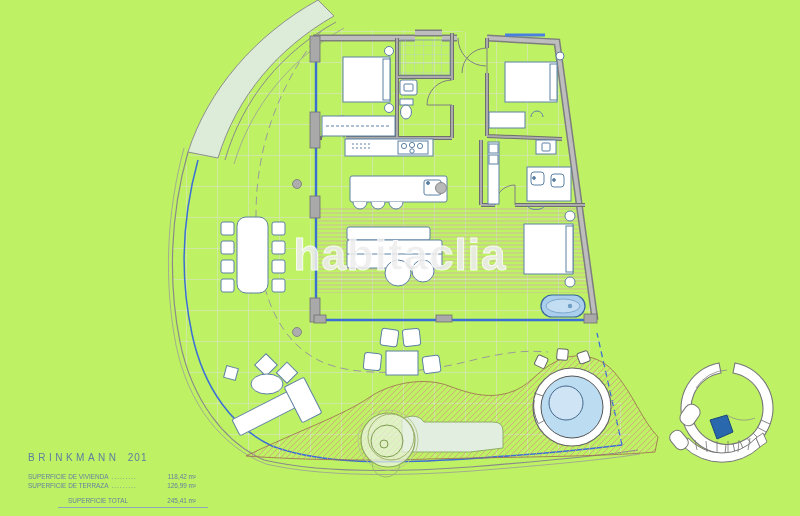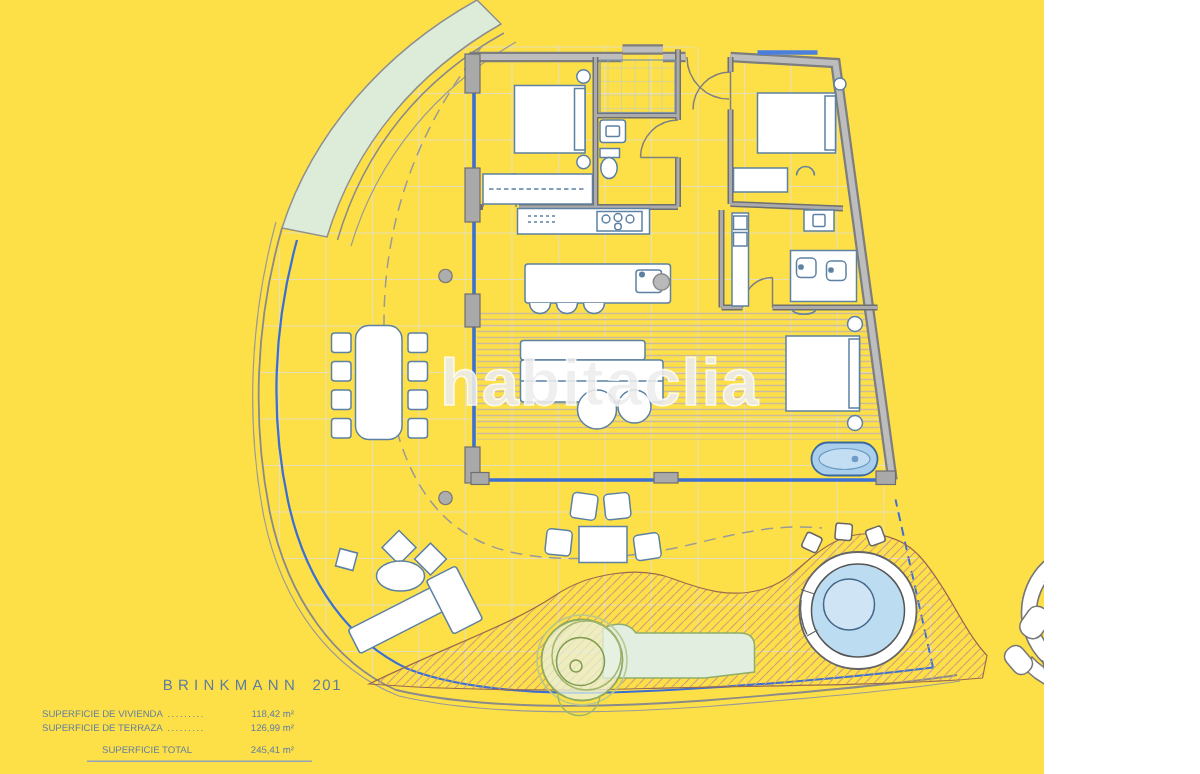--- a/index.html
+++ b/index.html
@@ -1,19 +1,19 @@
 <!DOCTYPE html>
 <html><head>
 <meta charset="utf-8">
 <style>
   html,body{margin:0;padding:0;background:#fff;}
-  .canvas{position:relative;width:696px;height:516px;background:#fde047;overflow:hidden;
+  .canvas{position:relative;width:800px;height:516px;background:#bef264;overflow:hidden;
           font-family:"Liberation Sans", sans-serif;}
   .plan-svg{position:absolute;left:0;top:0;}
-  .info{position:absolute;left:28px;top:452px;width:200px;color:#64809e;text-align:right;}
+  .info{position:absolute;left:28px;top:452px;width:200px;color:#64809e;}
   .info .title{font-size:10px;letter-spacing:3.5px;color:#5d7da0;margin-bottom:9px;white-space:nowrap;}
   .info .title .unit{letter-spacing:1px;margin-left:2px;}
   .info .row{display:flex;font-size:6.4px;line-height:9px;white-space:nowrap;}
   .info .row .lbl{}
   .info .row .dots{margin:0 3px;letter-spacing:1px;}
   .info .row .val{margin-left:auto;}
   .info .rows{width:168px;}
   .info .total{display:flex;width:168px;font-size:6.4px;margin-top:7px;white-space:nowrap;}
   .info .total .lbl{margin-left:40px;}
   .info .total .val{margin-left:auto;}

